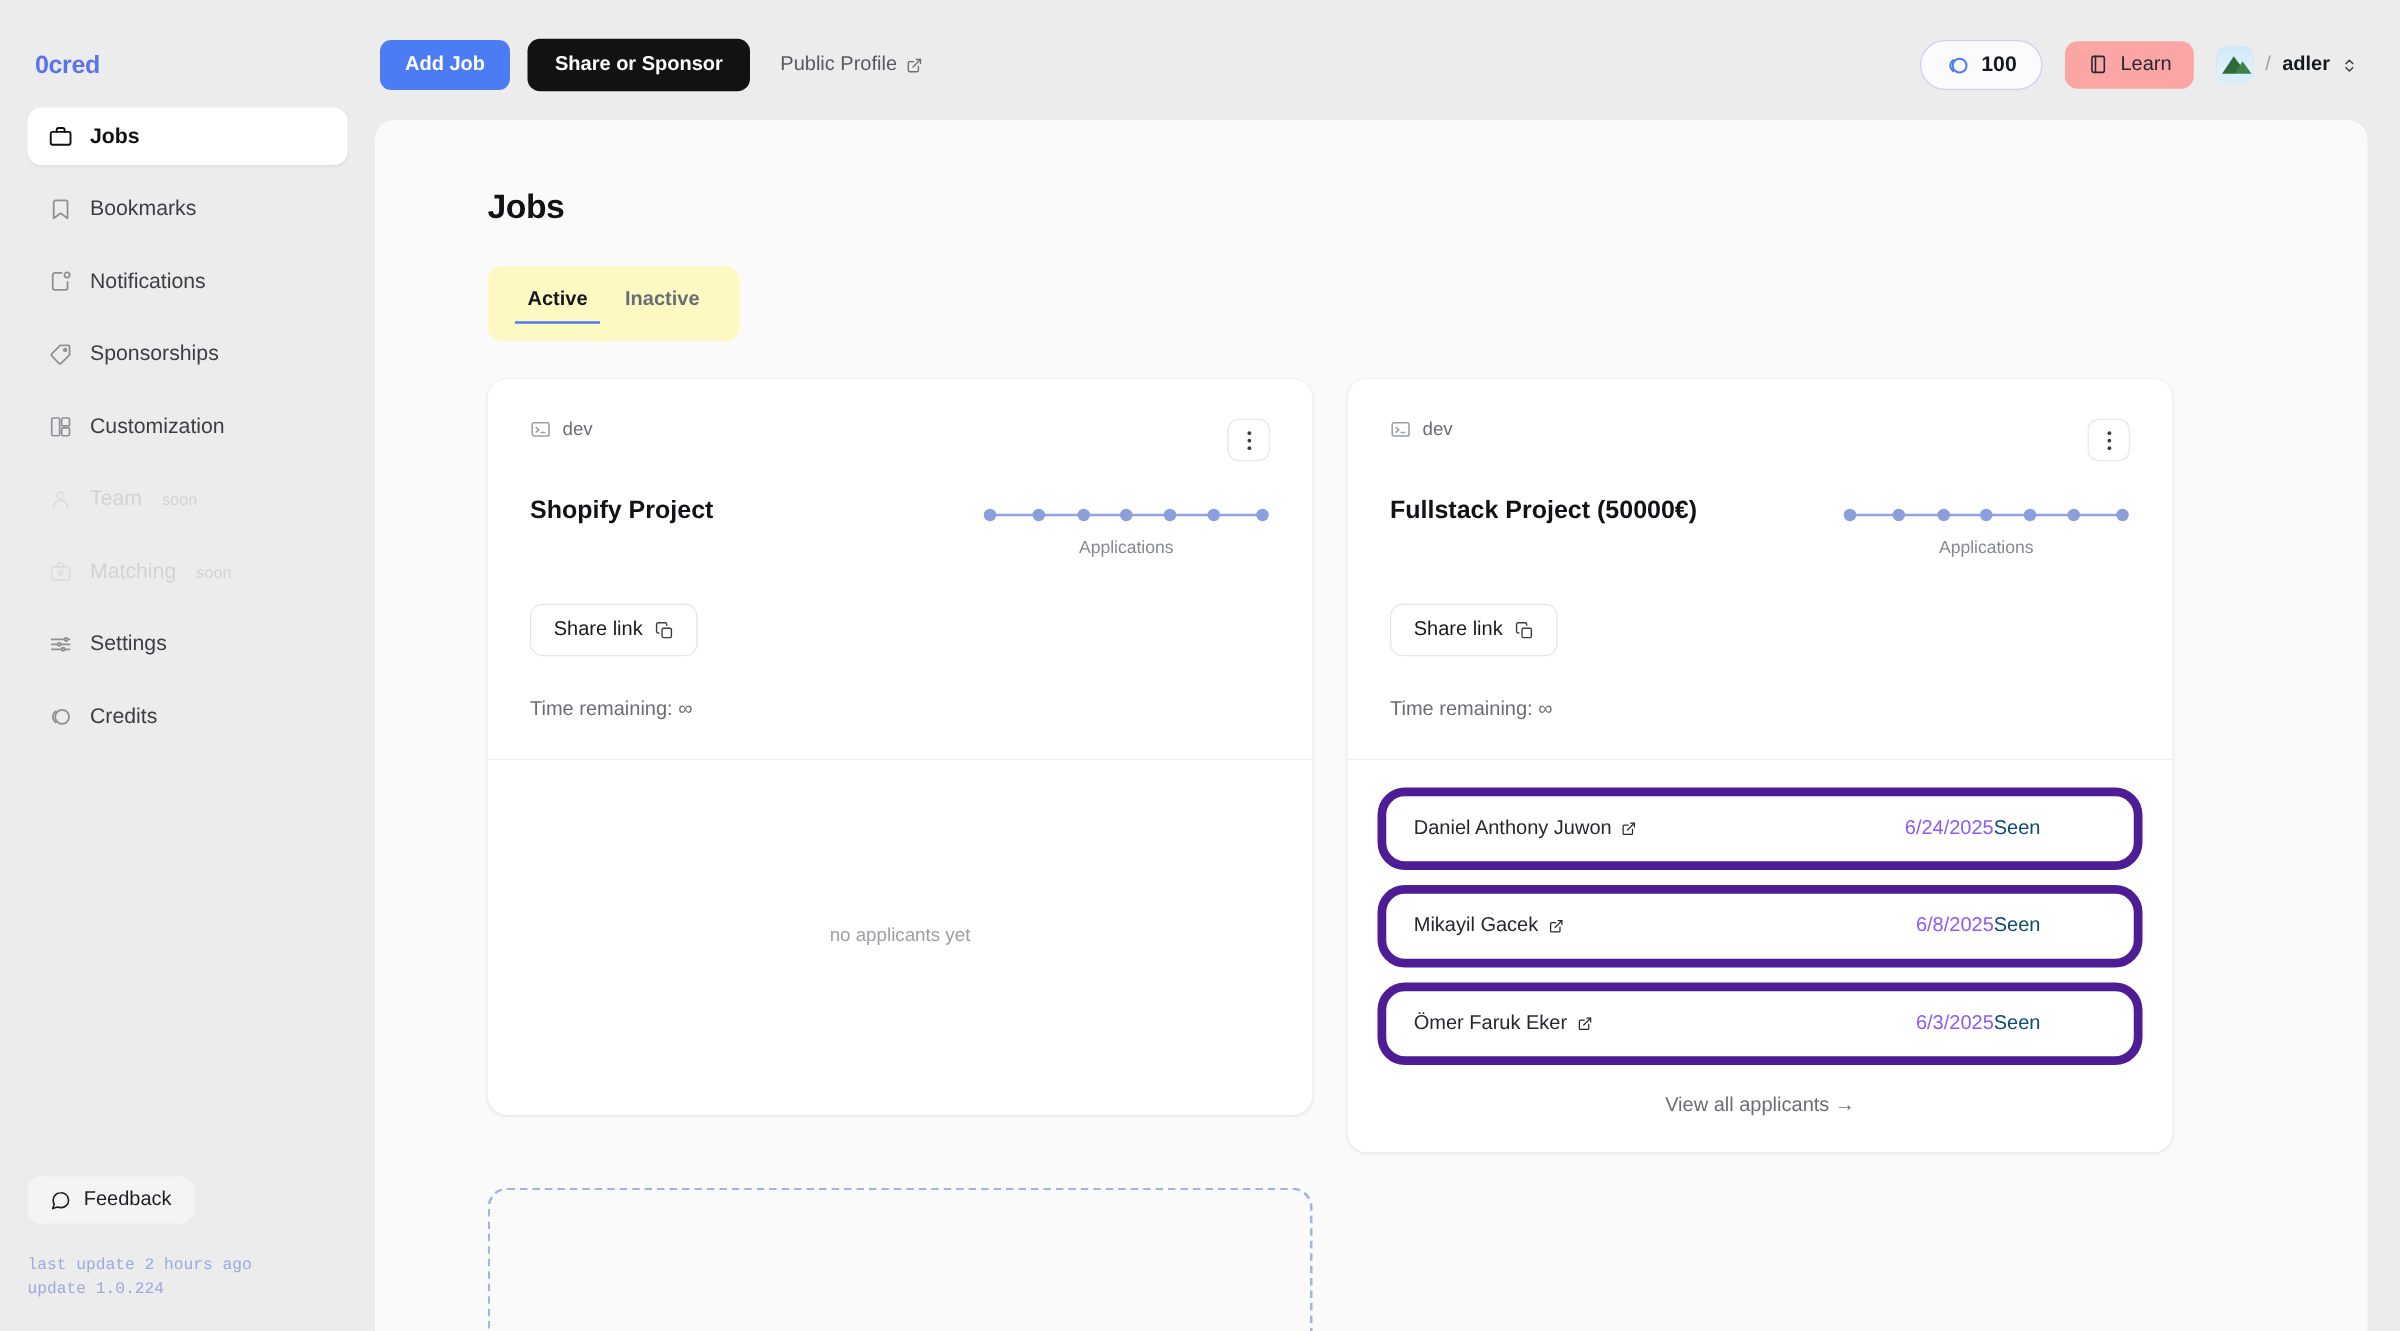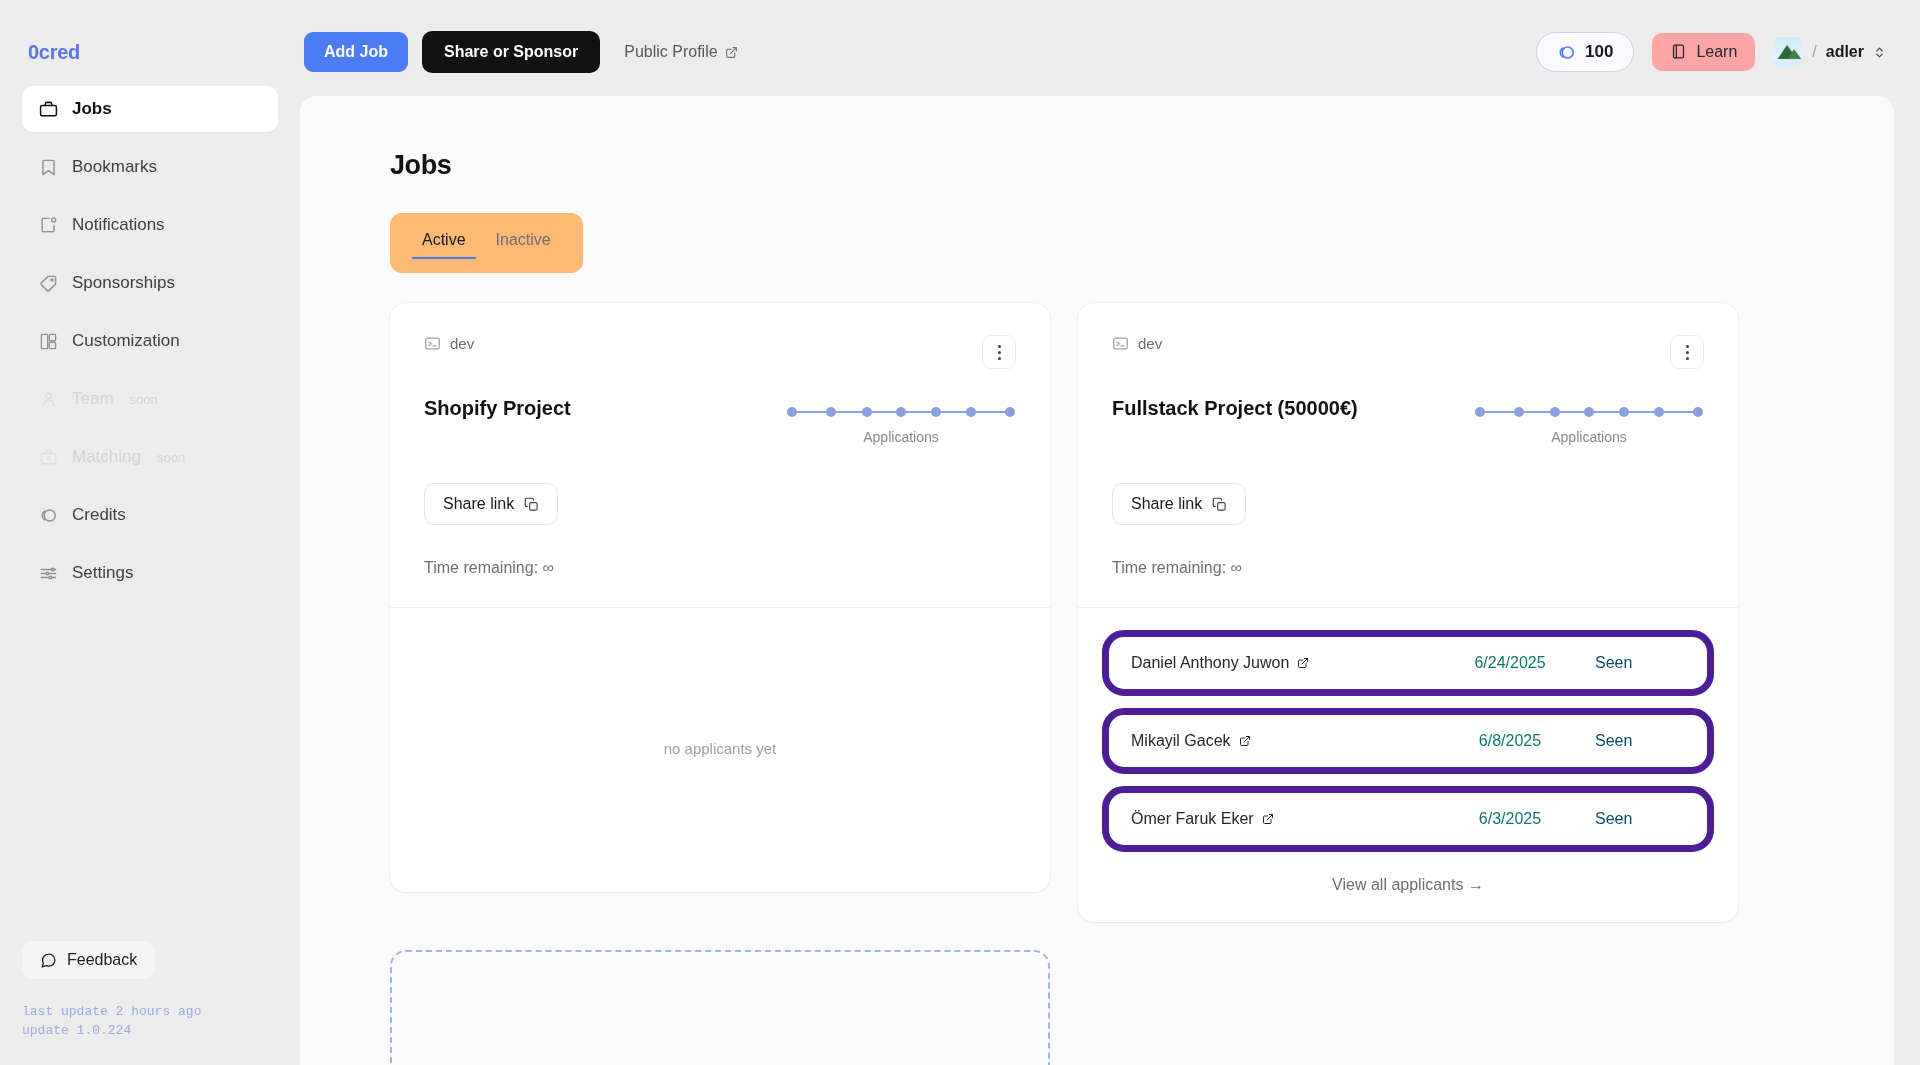--- a/index.html
+++ b/index.html
@@ -98,21 +98,21 @@
   
   .main {
     position: absolute; top: 96px; left: 300px; right: 26px; bottom: 0;
     background: #fafafa; border-radius: 16px 16px 0 0; overflow: hidden;
   }
   .main-inner { padding: 54px 64px 0 90px; }
   .page-title { font-size: 27px; font-weight: 700; color: #101215; letter-spacing: -.4px; }
 
   .tabs {
     margin-top: 32px; display: inline-flex; gap: 10px;
-    background: #fdba74; border-radius: 12px; padding: 14px 22px;
+    background: #fef9c3; border-radius: 12px; padding: 14px 22px; font-weight: bold;
   }
   .tab {
     font-size: 16px; color: #6a6e74; padding: 4px 10px 8px; cursor: pointer;
     border-bottom: 2px solid transparent;
   }
   .tab.active { color: #14171b; border-bottom-color: #4c7cf4; }
 
   .cards { margin-top: 30px; display: flex; gap: 28px; align-items: flex-start; }
   .card {
     width: 660px; background: #fff; border-radius: 16px;
@@ -160,21 +160,21 @@
 
   .time-row { margin-top: 34px; padding-bottom: 30px; font-size: 16px; color: #6a6e74; }
   .card-foot { border-top: 1px solid #f0f0f1; padding: 22px 24px 26px; }
   .empty { height: 236px; display: flex; align-items: center; justify-content: center; font-size: 15px; color: #9aa0a6; }
 
   .applicant {
     display: flex; align-items: center; border: 7px solid #4c1d95; border-radius: 22px;
     padding: 17px 22px; margin-bottom: 12px; background: #fff; cursor: pointer;
   }
   .applicant .nm { flex: 1; display: flex; align-items: center; gap: 8px; font-size: 16px; color: #24272c; }
-  .applicant .dt { width: 170px; text-align: center; font-size: 16px; color: #0f766e; }
+  .applicant .dt { width: 170px; text-align: right; font-size: 16px; color: #8b5cf6; }
   .applicant .st { width: 90px; text-align: left; font-size: 16px; color: #0c4a6e; }
   .view-all { text-align: center; padding: 12px 0 2px; font-size: 16px; color: #6a6e74; cursor: pointer; }
 
   .ghost-card {
     margin-top: 28px; width: 660px; height: 200px;
     border: 2px dashed #9db6e8; border-radius: 16px; background: transparent;
   }
   svg { display: block; }
 </style>
 </head>
@@ -307,43 +307,43 @@
               <path d="M9 7V5a2 2 0 0 1 2-2h2a2 2 0 0 1 2 2v2"></path>
               <circle cx="12" cy="13" r="2"></circle>
           </svg>
         </span>
         <span>Matching</span>
         <span class="soon">soon</span>
       </div>
 
       <div class="nav-item">
         <span class="ico">
-          <svg width="19" height="19" viewBox="0 0 24 24" fill="none" stroke="#8d9197" stroke-width="1.8">
-            <circle cx="13.5" cy="12" r="7"></circle>
-              <path d="M7 6.4A7.6 7.6 0 0 0 4 12a7.6 7.6 0 0 0 3 5.6" stroke-linecap="round"></path>
-          </svg>
-        </span>
-        <span>Credits</span>
-      </div>
-
-      <div class="nav-item">
-        <span class="ico">
           <svg width="19" height="19" viewBox="0 0 24 24" fill="none" stroke="#8d9197" stroke-width="1.8" stroke-linecap="round">
             <line x1="3" y1="7" x2="16" y2="7"></line>
               <line x1="19" y1="7" x2="21" y2="7"></line>
               <circle cx="17.5" cy="7" r="1.6"></circle>
             <line x1="3" y1="12" x2="9" y2="12"></line>
               <line x1="12" y1="12" x2="21" y2="12"></line>
               <circle cx="10.5" cy="12" r="1.6"></circle>
             <line x1="3" y1="17" x2="13" y2="17"></line>
               <line x1="16" y1="17" x2="21" y2="17"></line>
               <circle cx="14.5" cy="17" r="1.6"></circle>
           </svg>
         </span>
         <span>Settings</span>
+      </div>
+
+      <div class="nav-item">
+        <span class="ico">
+          <svg width="19" height="19" viewBox="0 0 24 24" fill="none" stroke="#8d9197" stroke-width="1.8">
+            <circle cx="13.5" cy="12" r="7"></circle>
+              <path d="M7 6.4A7.6 7.6 0 0 0 4 12a7.6 7.6 0 0 0 3 5.6" stroke-linecap="round"></path>
+          </svg>
+        </span>
+        <span>Credits</span>
       </div>
     </div>
 
     <div class="side-bottom">
       <div class="feedback">
         <span>
           <svg width="17" height="17" viewBox="0 0 24 24" fill="none" stroke="#1b1e22" stroke-width="1.8" stroke-linecap="round" stroke-linejoin="round">
             <path d="M21 11.5a8.4 8.4 0 0 1-9 8.4 9.6 9.6 0 0 1-3.4-.6L3 21l1.8-4.9A8.3 8.3 0 0 1 3.6 11.5 8.4 8.4 0 0 1 12 3.1a8.4 8.4 0 0 1 9 8.4z"></path>
           </svg>
         </span>

